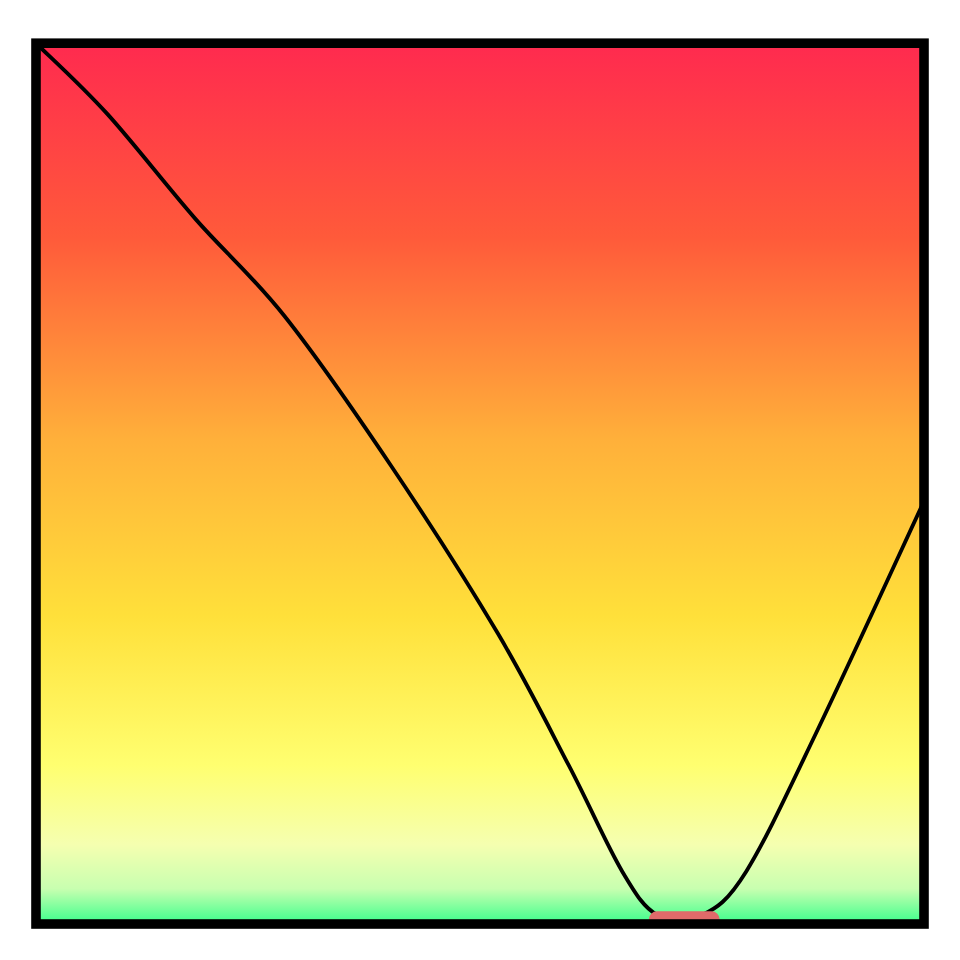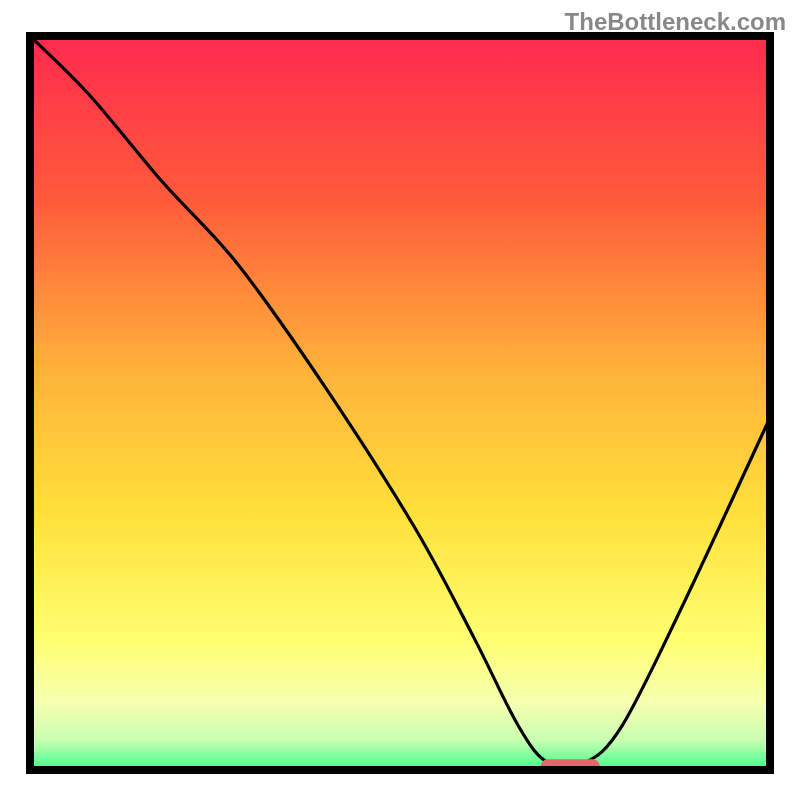--- a/index.html
+++ b/index.html
@@ -17,21 +17,20 @@
     font-weight: bold;
     color: #888;
     z-index: 10;
   }
   svg { display: block; }
 </style>
 </head>
 <body>
 
 <div class="chart-container">
-  <div class="watermark">TheBottleneck.com</div>
   <svg width="800" height="800" viewBox="0 0 800 800">
     <defs>
       <linearGradient id="bg-grad" x1="0" y1="0" x2="0" y2="1">
         <stop offset="0%" stop-color="#ff2a4f"></stop>
         <stop offset="22%" stop-color="#ff5a3a"></stop>
         <stop offset="45%" stop-color="#ffb03a"></stop>
         <stop offset="65%" stop-color="#ffe03a"></stop>
         <stop offset="82%" stop-color="#ffff70"></stop>
         <stop offset="91%" stop-color="#f5ffb0"></stop>
         <stop offset="96%" stop-color="#c8ffb0"></stop>

